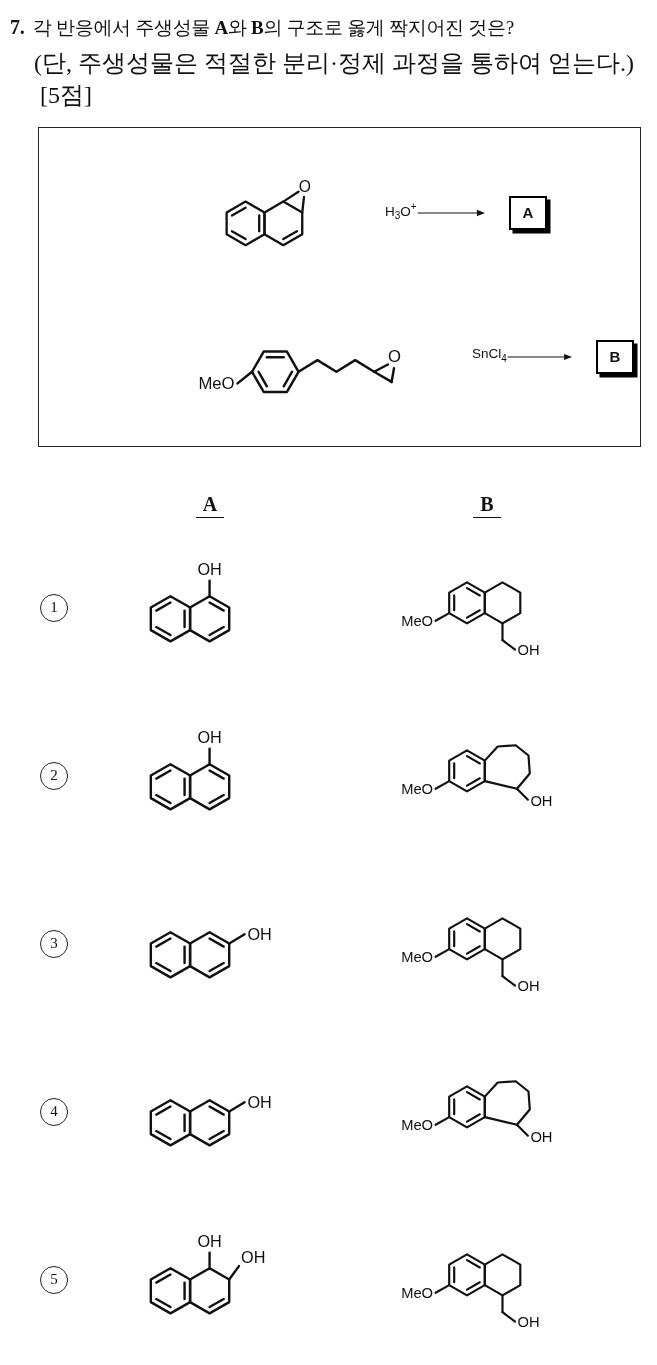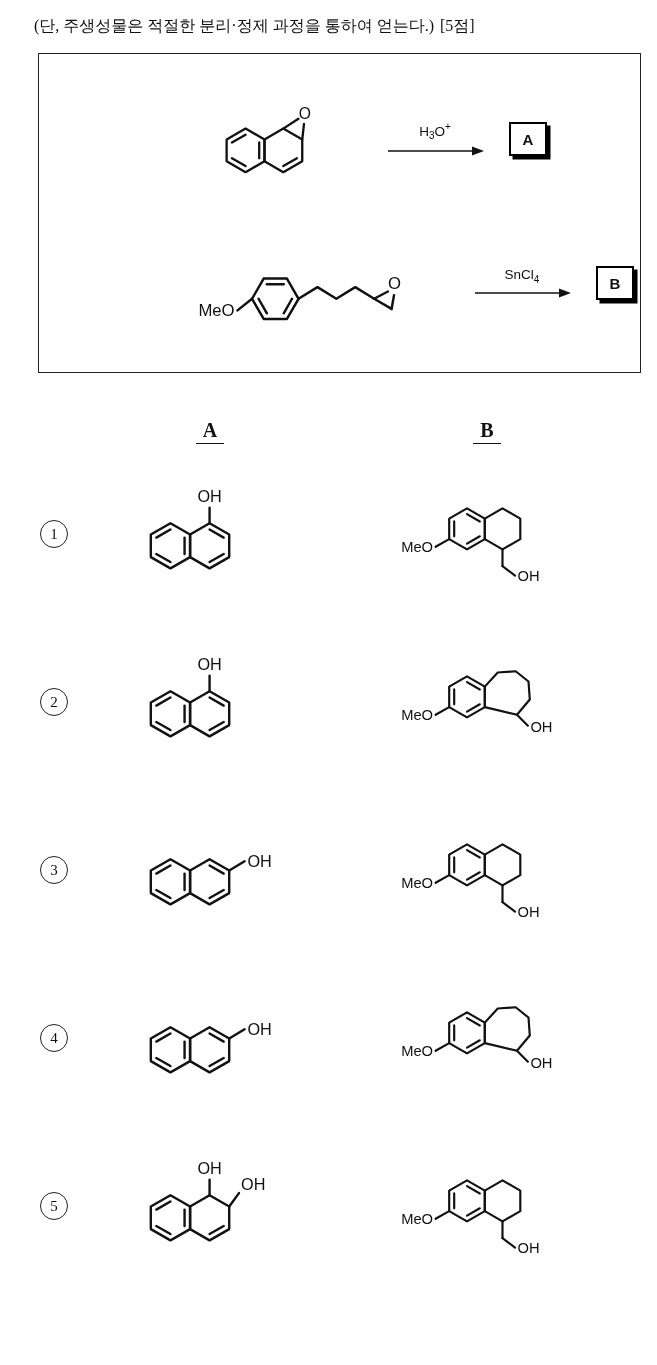--- a/index.html
+++ b/index.html
@@ -2,28 +2,28 @@
 <html><head>
 <meta charset="utf-8">
 <style>
   html,body{margin:0;padding:0;background:#fff;}
   body{width:657px;font-family:"Liberation Serif",serif;color:#111;}
   .page{padding:12px 8px 20px 10px;}
 
   .q-line{font-size:19px;line-height:1.5;letter-spacing:-0.3px;}
   .q-num{font-weight:bold;font-size:20px;margin-right:4px;}
   .q-bold{font-weight:bold;}
-  .q-line2{font-size:16px;margin:4px 0 0 24px;}
+  .q-line2{font-size:24px;margin:4px 0 0 24px;}
   .points{margin-left:6px;}
 
   .rxn-box{border:1.6px solid #222;margin:16px 8px 0 28px;padding:26px 6px 30px 6px;}
   .rxn-row{display:flex;align-items:center;height:118px;}
   .rxn-row + .rxn-row{margin-top:26px;justify-content:flex-end;}
   .mol-cell{width:340px;display:flex;justify-content:flex-end;padding-right:44px;box-sizing:border-box;}
-  .arrow-group{display:flex;flex-direction:column;align-items:center;width:100px;}
+  .arrow-group{display:flex;flex-direction:row;align-items:center;width:100px;}
   .reagent{font-family:"Liberation Sans",sans-serif;font-size:13.5px;margin-bottom:3px;white-space:nowrap;}
   .reagent sub{font-size:10px;}
   .reagent sup{font-size:10px;}
   .product-box{width:34px;height:30px;border:2px solid #000;box-shadow:3.5px 3.5px 0 #000;
     display:flex;align-items:center;justify-content:center;
     font-family:"Liberation Sans",sans-serif;font-weight:bold;font-size:15px;margin-left:24px;background:#fff;}
 
   .answers{margin:46px 10px 0 30px;}
   .header-row{display:grid;grid-template-columns:45px 250px 1fr;margin-bottom:6px;}
   .head-wrap{display:flex;justify-content:center;}
@@ -135,20 +135,26 @@
 
     <g id="rxn-arrow-shape">
       <line class="arrow-line" x1="1" y1="6" x2="86" y2="6"></line>
       <polygon class="arrow-head" points="85,1.5 97,6 85,10.5"></polygon>
     </g>
   </defs>
 </svg>
 
 <div class="page">
 
+  <div class="q-line">
+    <span class="q-num">7.</span>
+    <span>각 반응에서 주생성물</span>
+    <span class="q-bold">A</span><span>와</span>
+    <span class="q-bold">B</span><span>의 구조로 옳게 짝지어진 것은?</span>
+  </div>
   <div class="q-line2">
     <span>(단, 주생성물은 적절한 분리·정제 과정을 통하여 얻는다.)</span><span class="points">[5점]</span>
   </div>
 
   <div class="rxn-box">
 
     <div class="rxn-row">
       <div class="mol-cell">
         <svg viewBox="0 0 110 80" width="150" height="109">
             <use href="#mol-rxn1"></use>

